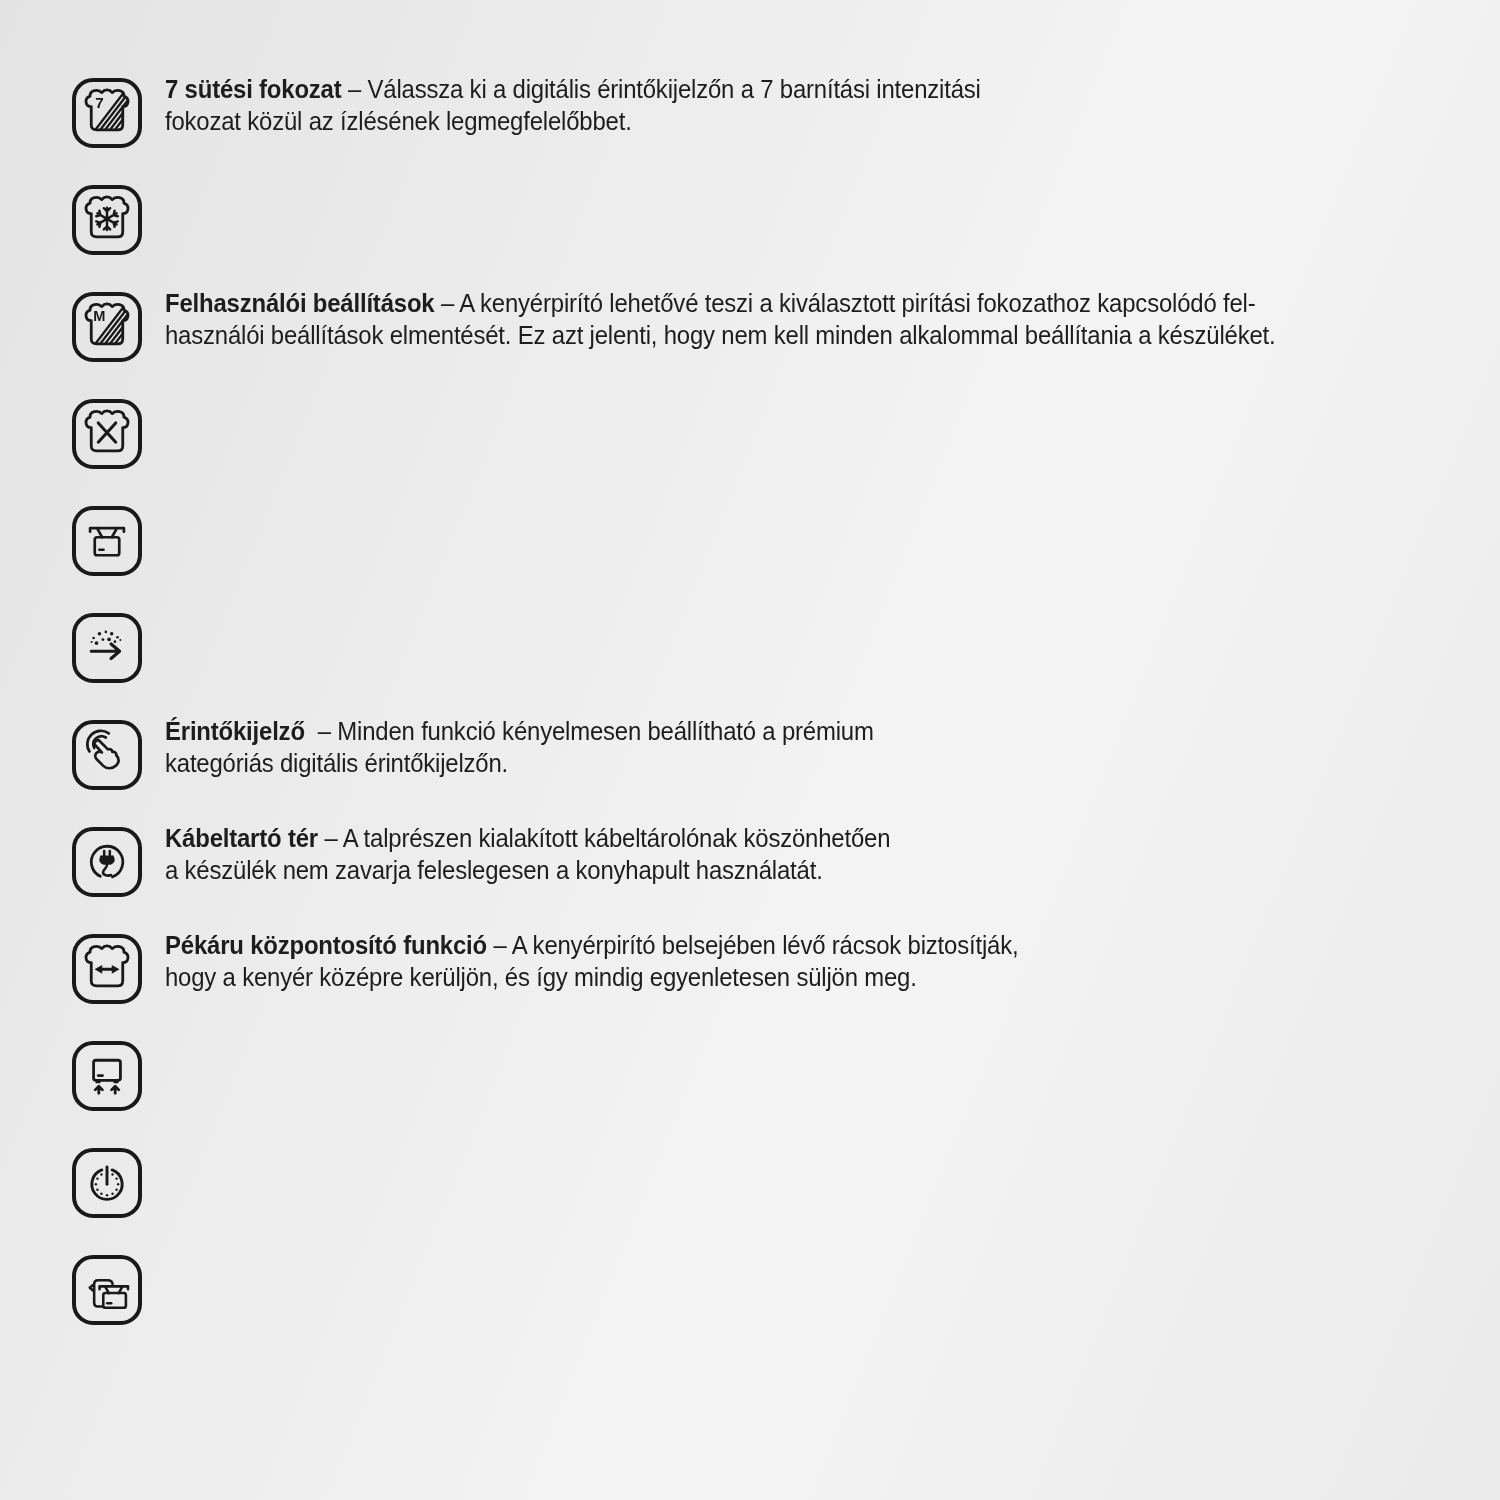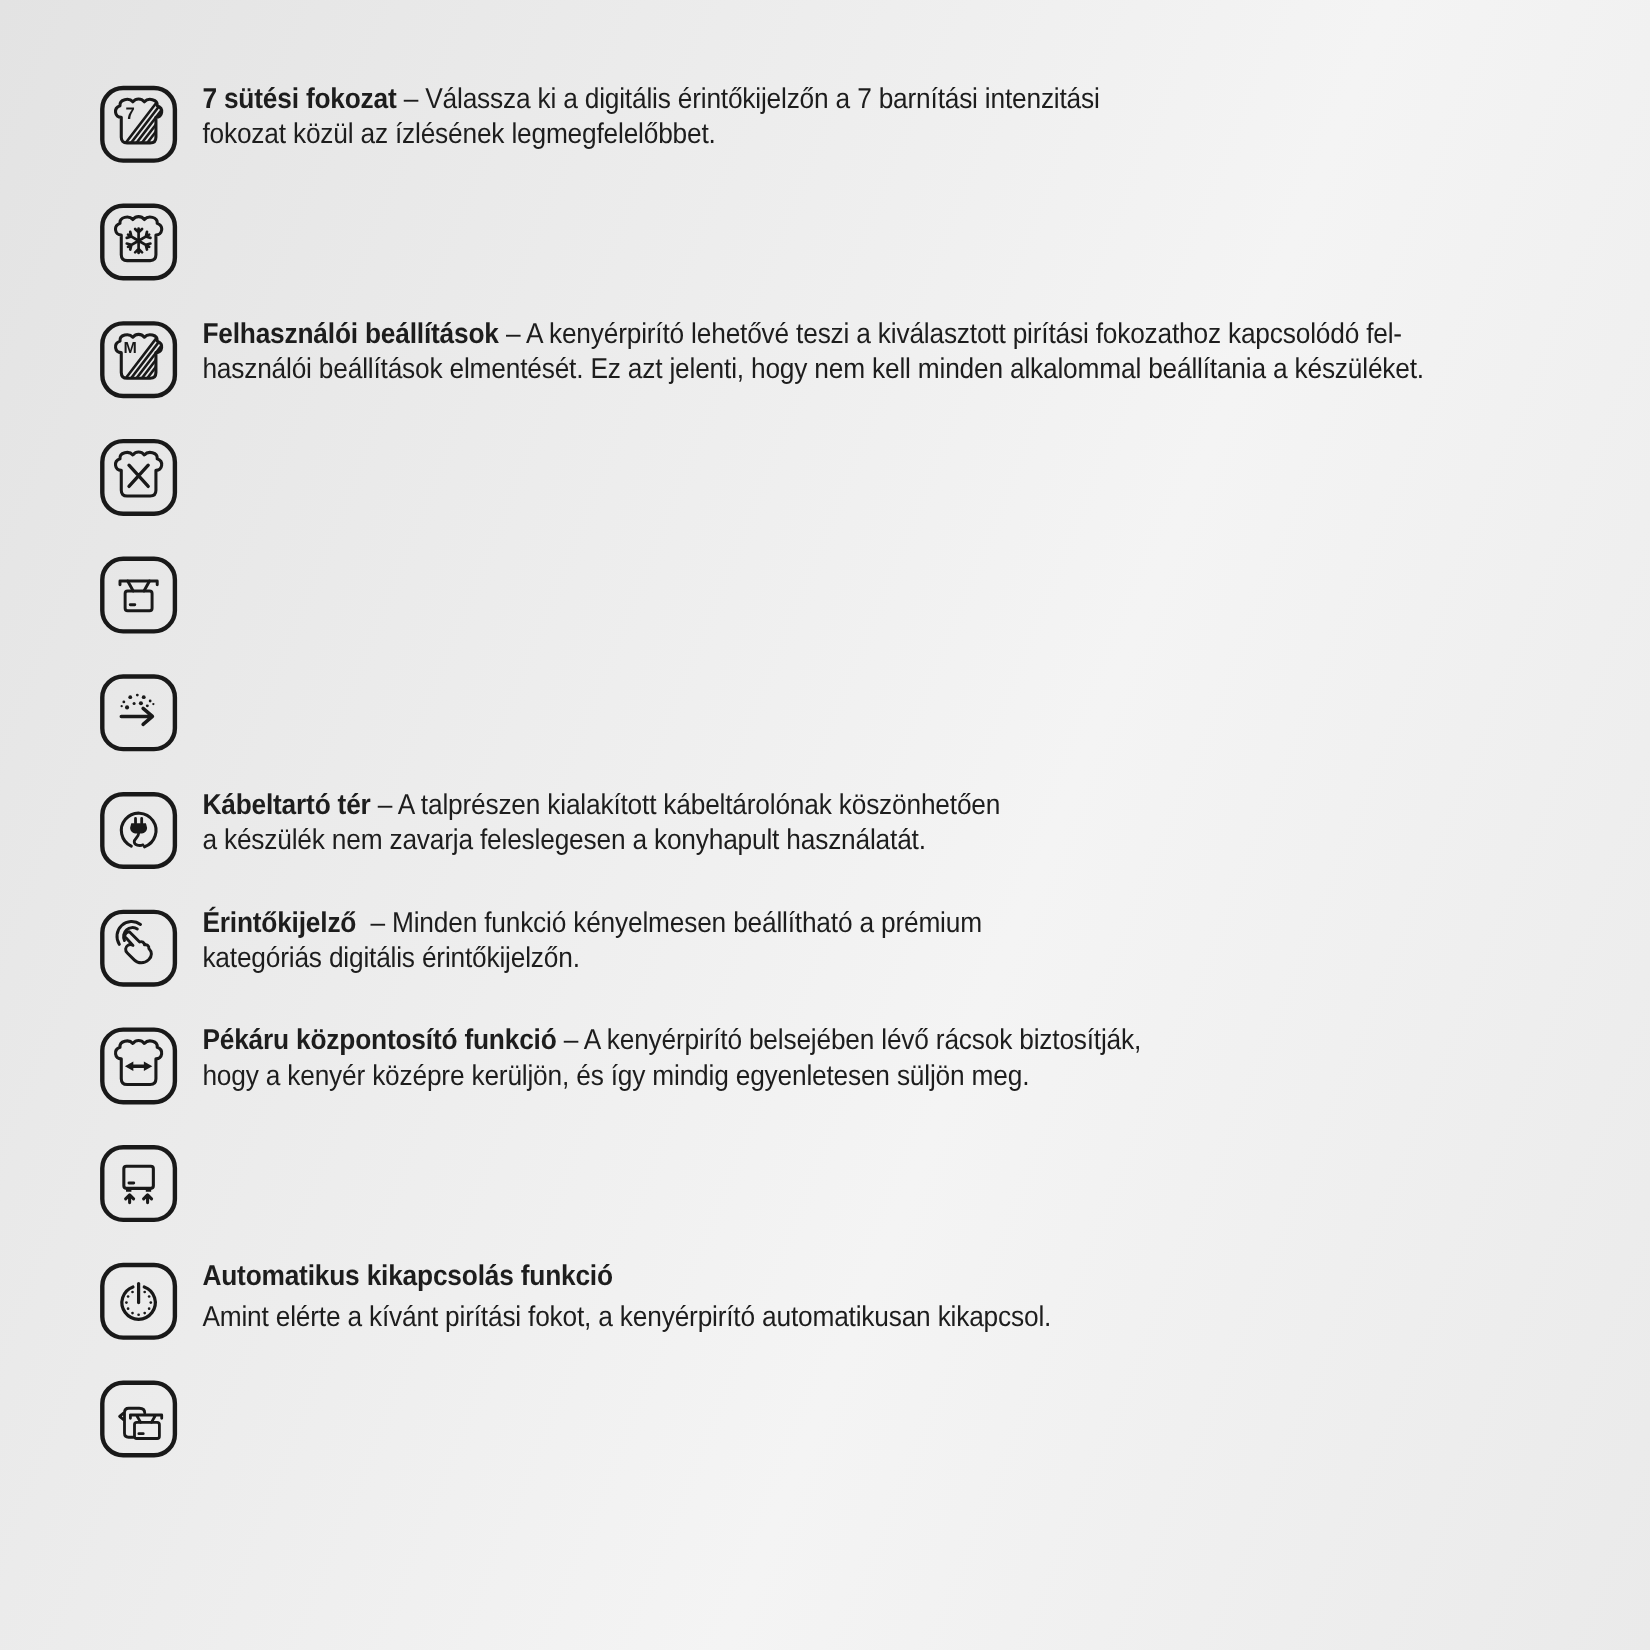--- a/index.html
+++ b/index.html
@@ -2,21 +2,21 @@
 <html><head>
 <meta charset="utf-8">
 <style>
   html,body{margin:0;padding:0;}
   body{
     width:1500px;height:1500px;overflow:hidden;
     background:linear-gradient(112deg,#e3e3e3 0%,#ebebeb 28%,#f4f4f4 60%,#eaeaea 100%);
     font-family:"Liberation Sans",sans-serif;
     color:#1d1d1d;
   }
-  .list{padding:78px 0 0 91px;}
+  .list{padding:78px 0 0 72px;}
   .row{display:flex;align-items:flex-start;height:107px;}
   .icon-tile{
     width:70px;height:70px;flex:none;
     border:4px solid #191919;border-radius:21px;
     display:flex;align-items:center;justify-content:center;
     margin-right:23px;box-sizing:border-box;
   }
   .icon-svg{width:56px;height:56px;display:block;}
   .text{margin-top:-5px;font-size:26px;line-height:32px;letter-spacing:-0.2px;}
   .line{white-space:pre;transform:scaleX(0.92);transform-origin:0 50%;}
@@ -206,44 +206,44 @@
     <div class="icon-tile">
       <svg class="icon-svg" viewBox="0 0 48 48">
           <use href="#sym-crumb-tray"></use>
         </svg>
     </div>
   </div>
 
   <div class="row">
     <div class="icon-tile">
       <svg class="icon-svg" viewBox="0 0 48 48">
+          <use href="#sym-touch"></use>
+        </svg>
+    </div>
+    <div class="text">
+      <div class="line line1"><b class="t-title">Érintőkijelző</b><span class="t-sep">  – </span><span class="t-rest">Minden funkció kényelmesen beállítható a prémium</span></div>
+      <div class="line line2 t-line2">kategóriás digitális érintőkijelzőn.</div>
+    </div>
+  </div>
+
+  <div class="row">
+    <div class="icon-tile">
+      <svg class="icon-svg" viewBox="0 0 48 48">
           <use href="#sym-cable"></use>
         </svg>
     </div>
     <div class="text">
       <div class="line line1"><b class="t-title">Kábeltartó tér</b><span class="t-sep"> – </span><span class="t-rest">A talprészen kialakított kábeltárolónak köszönhetően</span></div>
       <div class="line line2 t-line2">a készülék nem zavarja feleslegesen a konyhapult használatát.</div>
     </div>
   </div>
 
   <div class="row">
     <div class="icon-tile">
       <svg class="icon-svg" viewBox="0 0 48 48">
-          <use href="#sym-touch"></use>
-        </svg>
-    </div>
-    <div class="text">
-      <div class="line line1"><b class="t-title">Érintőkijelző</b><span class="t-sep">  – </span><span class="t-rest">Minden funkció kényelmesen beállítható a prémium</span></div>
-      <div class="line line2 t-line2">kategóriás digitális érintőkijelzőn.</div>
-    </div>
-  </div>
-
-  <div class="row">
-    <div class="icon-tile">
-      <svg class="icon-svg" viewBox="0 0 48 48">
           <use href="#sym-centering"></use>
         </svg>
     </div>
     <div class="text">
       <div class="line line1"><b class="t-title">Pékáru központosító funkció</b><span class="t-sep"> – </span><span class="t-rest">A kenyérpirító belsejében lévő rácsok biztosítják,</span></div>
       <div class="line line2 t-line2">hogy a kenyér középre kerüljön, és így mindig egyenletesen süljön meg.</div>
     </div>
   </div>
 
   <div class="row own-title">
@@ -253,24 +253,20 @@
         </svg>
     </div>
   </div>
 
   <div class="row own-title">
     <div class="icon-tile">
       <svg class="icon-svg" viewBox="0 0 48 48">
           <use href="#sym-auto-off"></use>
         </svg>
     </div>
-    <div class="text">
-      <div class="line line1"><b class="t-title">Automatikus kikapcsolás funkció</b><span class="t-sep"></span><span class="t-rest"></span></div>
-      <div class="line line2 t-line2">Amint elérte a kívánt pirítási fokot, a kenyérpirító automatikusan kikapcsol.</div>
-    </div>
   </div>
 
   <div class="row">
     <div class="icon-tile">
       <svg class="icon-svg" viewBox="0 0 48 48">
           <use href="#sym-breakfast"></use>
         </svg>
     </div>
   </div>
 </div>

